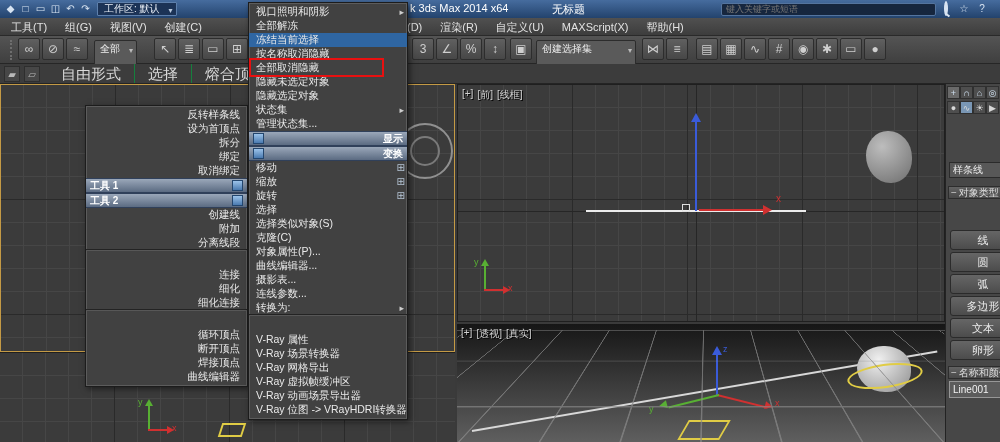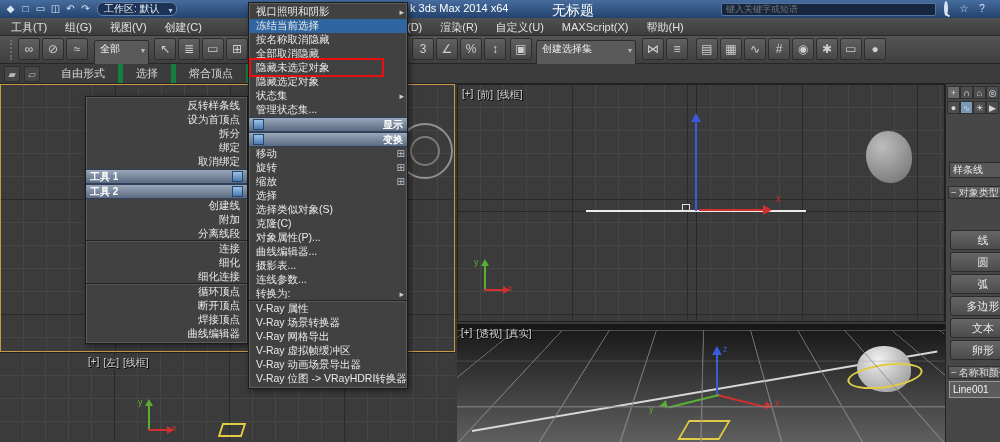--- a/index.html
+++ b/index.html
@@ -6,24 +6,24 @@
 html,body{margin:0;padding:0;background:#222}
 #root{position:relative;width:1000px;height:442px;overflow:hidden;background:#3a3a3a;
   font-family:"Liberation Sans","DejaVu Sans",sans-serif;cursor:default}
 
 
 #titlebar{position:absolute;left:0;top:0;width:1000px;height:18px;
   background:linear-gradient(#466c9e,#23436d);display:flex;align-items:center;color:#fff;font-size:11px;z-index:5}
 #qat{display:flex;margin-left:3px}
 .qat-icon{width:15px;height:14px;text-align:center;line-height:14px;font-size:10px;color:#d8e4f2}
 #workspace-dd{margin-left:4px;height:14px;line-height:12px;padding:0 16px 0 6px;background:#1c3356;
-  border:1px solid #5e80ac;border-radius:6px;font-size:10px;color:#e8eef6;position:relative;white-space:nowrap}
+  border:1px solid #5e80ac;border-radius:1px;font-size:10px;color:#e8eef6;position:relative;white-space:nowrap}
 #workspace-dd::after{content:"▾";position:absolute;right:3px;top:2px;font-size:8px;color:#b8c8dc}
 #app-title{position:absolute;left:410px;top:2px;font-size:11px;color:#fff;white-space:nowrap}
-#doc-title{position:absolute;left:552px;top:2px;font-size:14px;color:#fff;white-space:nowrap}
+#doc-title{position:absolute;left:552px;top:2px;font-size:11px;color:#fff;white-space:nowrap}
 #infocenter{position:absolute;right:10px;top:2px;display:flex;align-items:center;height:14px;gap:2px}
 #search-field{width:215px;height:13px;background:#16263e;border:1px solid #54749e;border-radius:2px;
   color:#9fb2c8;font-size:9px;padding:0 4px;font-family:inherit}
 .ic-icon{width:16px;height:14px;color:#d8e4f2;font-size:10px;text-align:center;line-height:14px;position:relative}
 .mag{width:8px;height:8px;border:2px solid #d8e4f2;border-radius:50%;position:relative;margin:2px auto 0}
 .mag::after{content:"";position:absolute;width:5px;height:2px;background:#d8e4f2;right:-4px;bottom:-2px;transform:rotate(40deg)}
 
 
 #menubar{position:absolute;left:0;top:18px;width:1000px;height:18px;
   background:linear-gradient(#505050,#3d3d3d);border-bottom:1px solid #2a2a2a;z-index:4}
@@ -33,30 +33,30 @@
 .mb-item{padding:0 9px;line-height:18px;font-size:11px;color:#e2e2e2;white-space:nowrap}
 
 
 #toolbar{position:absolute;left:0;top:36px;width:1000px;height:28px;
   background:linear-gradient(#545454,#3f3f3f);border-bottom:1px solid #262626;z-index:4}
 #tb-handle{position:absolute;left:10px;top:4px;width:4px;height:20px;border-left:2px dotted #6e6e6e}
 .tb-group{position:absolute;top:2px;display:flex}
 .tb-icon{width:22px;height:22px;margin-right:2px;background:linear-gradient(#606060,#474747);
   border:1px solid #2d2d2d;border-radius:2px;color:#cfcfcf;font-size:12px;text-align:center;line-height:20px}
 .tb-dd{height:30px;margin-top:2px;background:#5a5a5a;border:1px solid #2c2c2c;border-radius:2px;color:#eee;
-  font-size:10px;line-height:15px;padding:0 28px 0 5px;position:relative;white-space:nowrap}
+  font-size:10px;line-height:15px;padding:0 16px 0 5px;position:relative;white-space:nowrap}
 .tb-dd::after{content:"▾";position:absolute;right:3px;top:2px;font-size:8px;color:#bbb}
 
 
 #ribbonrow{position:absolute;left:0;top:64px;width:1000px;height:20px;background:#3c3c3c;
   border-bottom:1px solid #242424;z-index:4;display:flex;align-items:center}
 .rb-icon{width:16px;height:16px;margin-left:4px;color:#b8b8b8;font-size:10px;text-align:center;line-height:15px;
   background:#474747;border:1px solid #2e2e2e}
 #ribbon-tabs{display:flex;margin-left:8px;height:19px}
-.ribbon-tab{padding:0 13px;height:19px;line-height:19px;color:#d8d8d8;font-size:11px;border-right:5px solid #15803d;white-space:nowrap}
+.ribbon-tab{padding:0 13px;height:19px;line-height:19px;color:#d8d8d8;font-size:15px;border-right:1px solid #15803d;white-space:nowrap}
 
 
 .viewport{position:absolute;overflow:hidden;background:#3b3b3b}
 .grid{position:absolute;left:-1px;top:-1px;right:-1px;bottom:-1px;background-image:
   linear-gradient(to right,#2a2a2a 1px,transparent 1px),linear-gradient(to bottom,#2a2a2a 1px,transparent 1px),
   linear-gradient(to right,#464646 1px,transparent 1px),linear-gradient(to bottom,#464646 1px,transparent 1px);
   background-size:115px 115px,115px 115px,23px 23px,23px 23px}
 #vp-top{left:0;top:84px;width:455px;height:268px;border:1px solid #c49a45;z-index:1}
 #vp-bl{left:0;top:352px;width:455px;height:90px;border-top:1px solid #1f1f1f;z-index:1}
 #vp-front{left:457px;top:84px;width:488px;height:238px;border:1px solid #1f1f1f;z-index:1}
@@ -131,28 +131,28 @@
 #cp-btns{position:absolute;left:4px;top:146px;width:66px}
 .cp-btn{height:20px;margin-bottom:2px;background:linear-gradient(#666,#4c4c4c);border:1px solid #2b2b2b;border-radius:3px;
   color:#eaeaea;font-size:11px;text-align:center;line-height:18px;white-space:nowrap}
 #cp-name{position:absolute;left:3px;top:297px;width:70px;height:17px;background:#5c5c5c;border:1px solid #979797;
   color:#f2f2f2;font-size:10px;line-height:15px;padding:0 3px;white-space:nowrap}
 
 
 .quad{position:absolute;background:#414141;border:1px solid #1c1c1c;
   box-shadow:inset 0 0 0 1px #5c5c5c,2px 2px 6px rgba(0,0,0,.5);z-index:10;padding:2px 0}
 #quad-right{left:248px;top:2px;width:160px}
-#quad-left{left:85px;top:96px;width:163px}
+#quad-left{left:85px;top:105px;width:163px}
 .q-item{height:14px;line-height:13px;padding:0 13px 0 7px;font-size:10.5px;color:#e9e9e9;position:relative;white-space:nowrap;overflow:hidden}
 #quad-left .q-item{text-align:right;padding:0 7px}
 .q-item.disabled{color:#8a8a8a}
 .q-item.highlighted{background:#2f66a2}
 .q-item.submenu::after{content:"▸";position:absolute;right:3px;top:0;font-size:9px;line-height:14px;color:#cfcfcf}
 .q-item.settings::after{content:"⊞";position:absolute;right:2px;top:0;font-size:10px;line-height:14px;color:#b5c5d5}
-.q-item.separator_after{border-bottom:1px solid #232323;box-shadow:0 1px 0 #575757;margin-bottom:1px}
+.q-item.separator_after{border-bottom:1px solid #232323;box-shadow:0 1px 0 #575757;margin-bottom:18px}
 .q-title{height:15px;display:flex;align-items:center;background:linear-gradient(#9aa7b9,#5b6b82);
   border-top:1px solid #30405a;border-bottom:1px solid #30405a;color:#fff;font-size:10px;font-weight:bold;padding:0 4px;gap:4px}
 .q-square{width:11px;height:11px;background:linear-gradient(#9cc3ea,#4a7ab0);border:1px solid #24466e;flex:none}
 .q-title .spacer{margin-left:auto}
 
 #annotation-box{position:absolute;left:249px;top:58px;width:135px;height:19px;border:2px solid #e81010;z-index:12}
 </style>
 </head>
 <body>
 
@@ -396,41 +396,42 @@
         <div class="q-item"><span>断开顶点</span></div>
         <div class="q-item"><span>焊接顶点</span></div>
         <div class="q-item"><span>曲线编辑器</span></div>
       </div>
   </div>
 
   <div class="quad" id="quad-right">
     <div>
 
     <div class="q-item submenu"><span>视口照明和阴影</span></div>
+        <div class="q-item"><span>全部解冻</span></div>
         <div class="q-item highlighted"><span>冻结当前选择</span></div>
         <div class="q-item"><span>按名称取消隐藏</span></div>
         <div class="q-item"><span>全部取消隐藏</span></div>
         <div class="q-item"><span>隐藏未选定对象</span></div>
         <div class="q-item"><span>隐藏选定对象</span></div>
         <div class="q-item submenu"><span>状态集</span></div>
         <div class="q-item"><span>管理状态集...</span></div>
       </div>
     <div class="q-title">
       <span class="q-square"></span>
       <span class="spacer">显示</span>
     </div>
     <div class="q-title">
       <span class="q-square"></span>
       <span class="spacer">变换</span>
     </div>
     <div>
 
     <div class="q-item settings"><span>移动</span></div>
+        <div class="q-item settings"><span>缩放</span></div>
         <div class="q-item settings"><span>旋转</span></div>
-        <div class="q-item settings"><span>缩放</span></div>
         <div class="q-item"><span>选择</span></div>
         <div class="q-item"><span>选择类似对象(S)</span></div>
         <div class="q-item"><span>克隆(C)</span></div>
         <div class="q-item"><span>对象属性(P)...</span></div>
         <div class="q-item"><span>曲线编辑器...</span></div>
         <div class="q-item"><span>摄影表...</span></div>
         <div class="q-item"><span>连线参数...</span></div>
         <div class="q-item submenu separator_after"><span>转换为:</span></div>
         <div class="q-item"><span>V-Ray 属性</span></div>
         <div class="q-item"><span>V-Ray 场景转换器</span></div>

